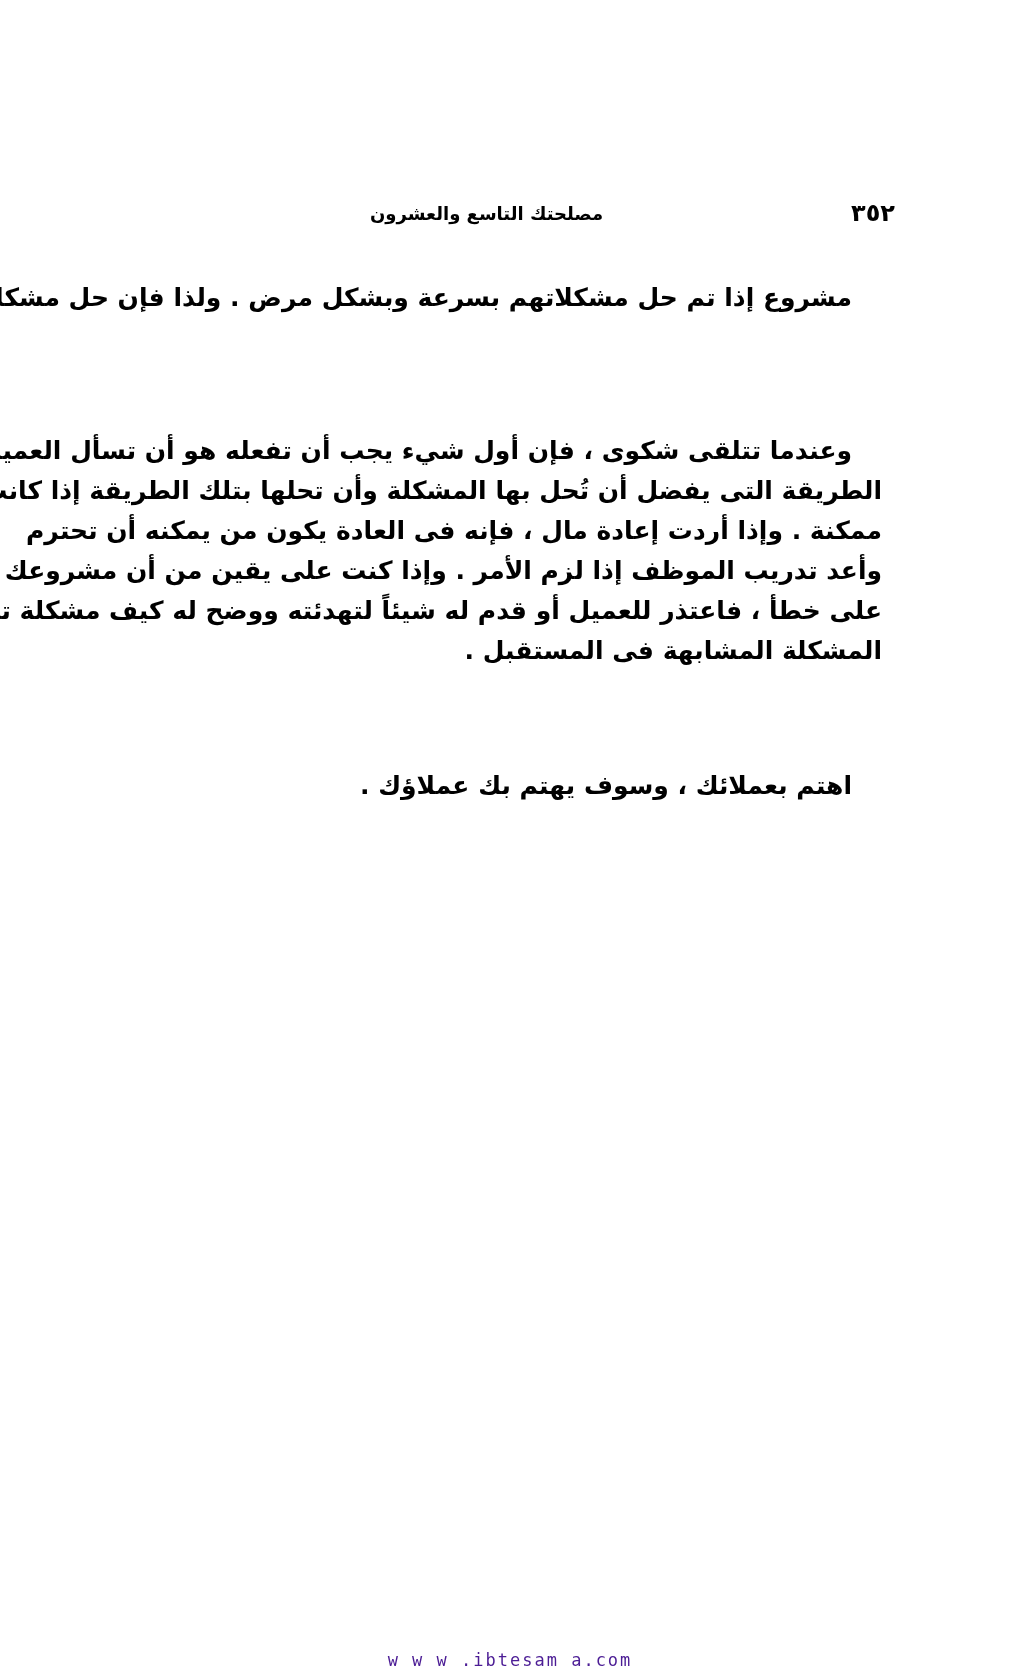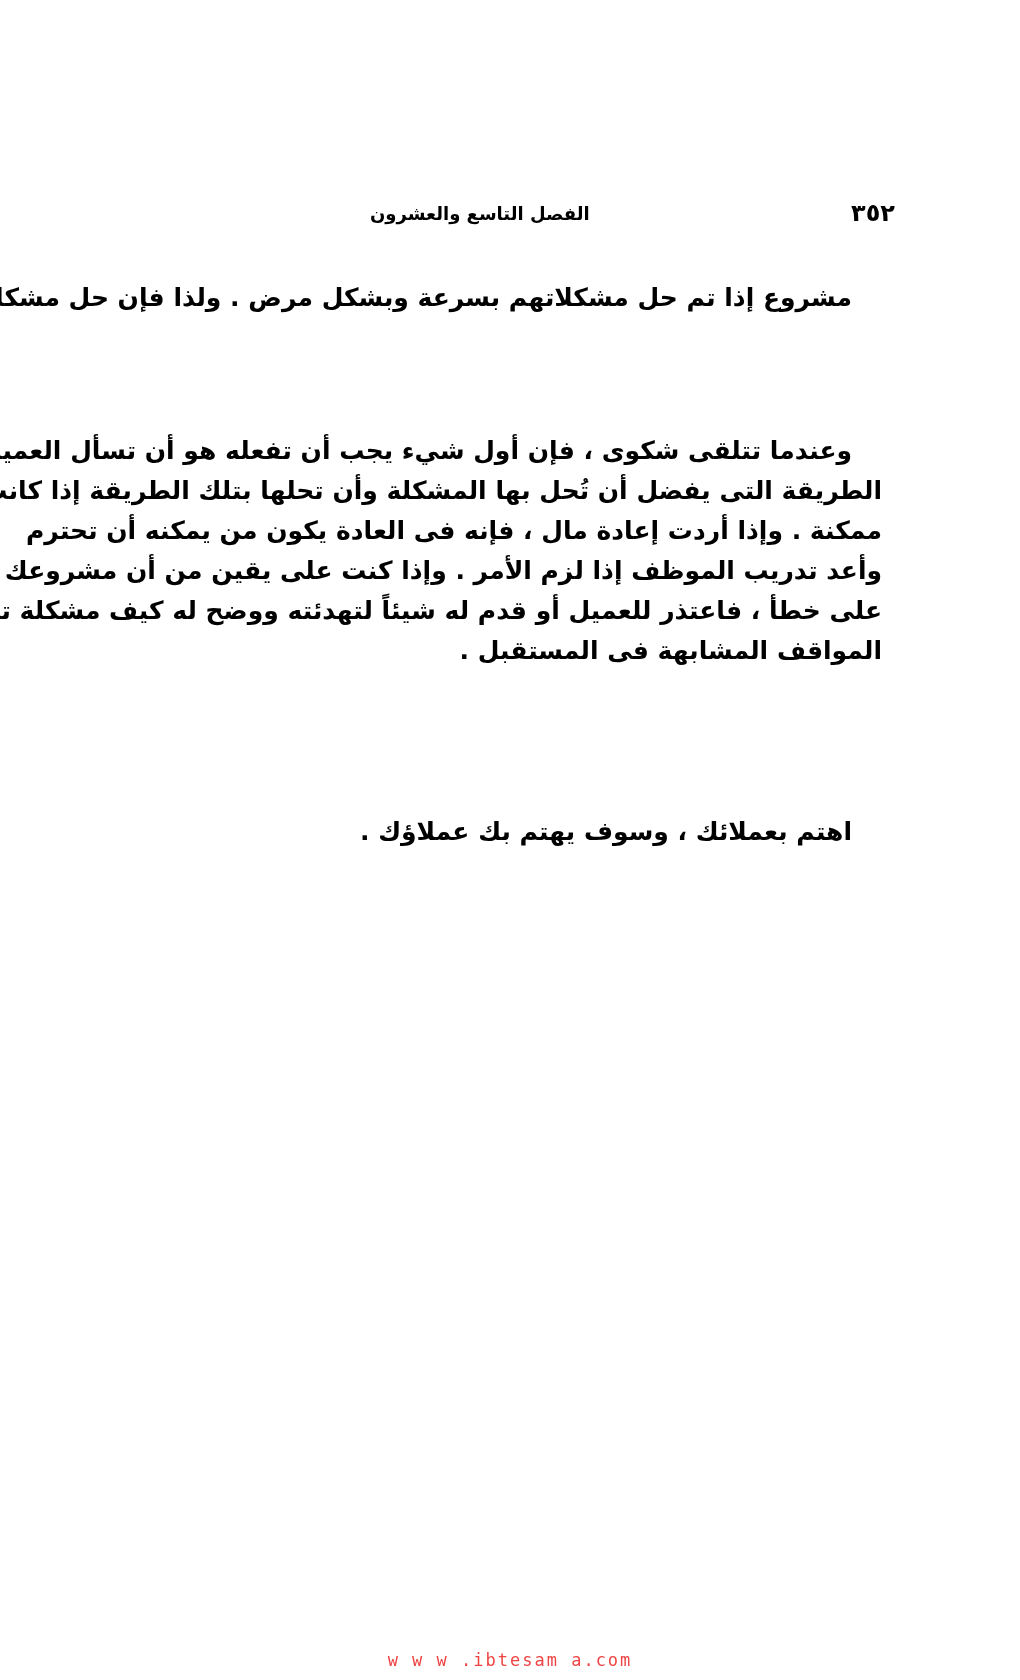--- a/index.html
+++ b/index.html
@@ -49,21 +49,21 @@
       direction: rtl;
       text-align: justify;
       text-align-last: right;
       font-weight: bold;
       font-size: 25px;
       line-height: 40px;
       font-family: "DejaVu Sans", sans-serif;
     }
     .para-1 { top: 278px; }
     .para-2 { top: 418px; }
-    .para-3 { top: 812px; text-indent: 30px; }
+    .para-3 { top: 766px; text-indent: 30px; }
     .para-2 { text-indent: 30px; }
     .para-1 { text-indent: 30px; }
     .line {
       display: block;
       white-space: nowrap;
       text-align: justify;
       text-align-last: justify;
     }
     .line.last {
       text-align-last: right;
@@ -72,46 +72,46 @@
       padding-right: 30px;
     }
     .watermark {
       position: absolute;
       top: 1650px;
       left: 0;
       width: 1020px;
       text-align: center;
       font-family: "DejaVu Sans Mono", monospace;
       font-size: 17px;
-      color: #ef4444;
+      color: #4c1d95;
       letter-spacing: 2px;
       font-weight: normal;
     }
   </style>
 </head>
 <body>
 
 <div class="page">
 
   <div class="running-header">
     <span class="page-number">٣٥٢</span>
-    <span class="chapter-title">الفصل التاسع والعشرون</span>
+    <span class="chapter-title">مصلحتك التاسع والعشرون</span>
   </div>
 
   <div class="body-text para-1" style="text-indent:0;">
     <span class="line first">مشروع إذا تم حل مشكلاتهم بسرعة وبشكل مرض . ولذا فإن حل مشكلة</span>
   </div>
 
   <div class="body-text para-2" style="text-indent:0;margin-top:13px;">
     <span class="line first">وعندما تتلقى شكوى ، فإن أول شيء يجب أن تفعله هو أن تسأل العميل عن</span>
     <span class="line">الطريقة التى يفضل أن تُحل بها المشكلة وأن تحلها بتلك الطريقة إذا كانت</span>
     <span class="line">ممكنة . وإذا أردت إعادة مال ، فإنه فى العادة يكون من يمكنه أن تحترم</span>
     <span class="line">وأعد تدريب الموظف إذا لزم الأمر . وإذا كنت على يقين من أن مشروعك ليس</span>
     <span class="line">على خطأ ، فاعتذر للعميل أو قدم له شيئاً لتهدئته ووضح له كيف مشكلة تجنب</span>
-    <span class="line last">المواقف المشابهة فى المستقبل .</span>
+    <span class="line last">المشكلة المشابهة فى المستقبل .</span>
   </div>
 
   <div class="body-text para-3" style="text-indent:0;">
     <span class="line first last">اهتم بعملائك ، وسوف يهتم بك عملاؤك .</span>
   </div>
 
   <div class="watermark">w w w .ibtesam a.com</div>
 
 </div>
 

